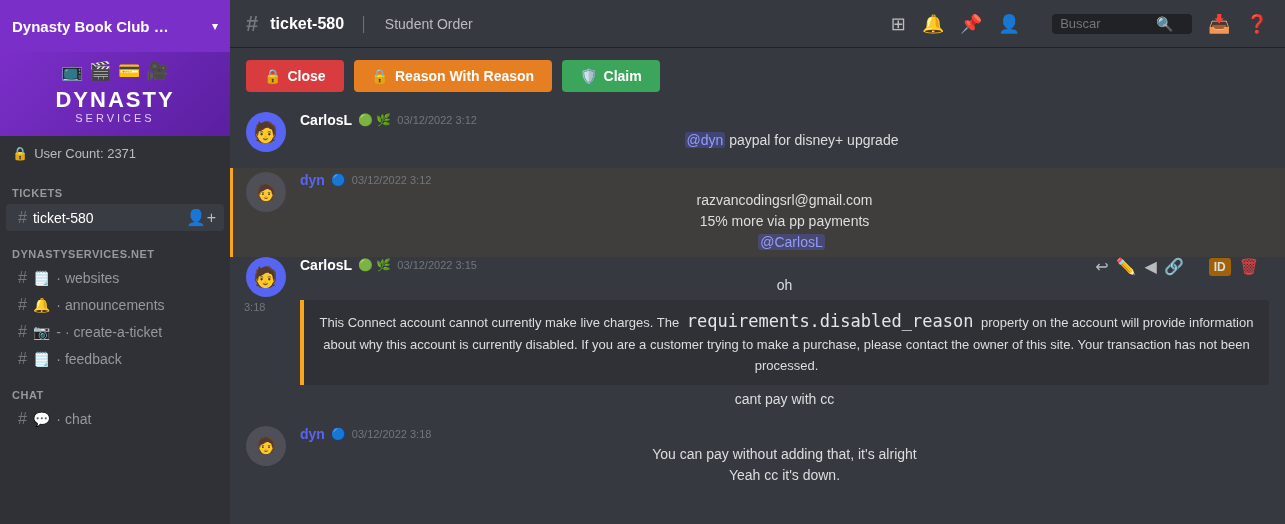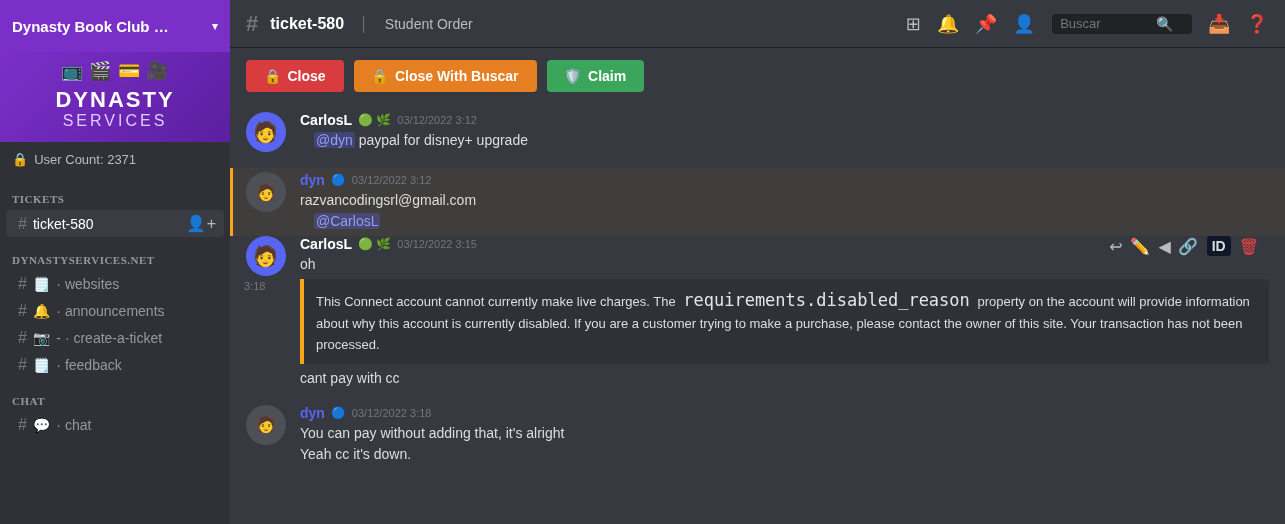--- a/index.html
+++ b/index.html
@@ -8,74 +8,74 @@
     
     #sidebar { width: 230px; background: #2f3136; display: flex; flex-direction: column; height: 100%; overflow: hidden; flex-shrink: 0; }
 
     #server-header { background: #7b2fc9; padding: 10px 12px; display: flex; align-items: center; justify-content: space-between; cursor: pointer; height: 52px; }
     #server-header-name { color: #fff; font-weight: 700; font-size: 15px; white-space: nowrap; overflow: hidden; text-overflow: ellipsis; max-width: 160px; }
     #server-header-chevron { color: #fff; font-size: 12px; }
 
     #server-banner { background: linear-gradient(135deg, #7b2fc9 0%, #5b1fa0 100%); padding: 8px 12px 12px; display: flex; flex-direction: column; align-items: center; }
     #server-banner-services { display: flex; gap: 6px; margin-bottom: 6px; font-size: 18px; }
     #server-banner-title { color: #fff; font-weight: 900; font-size: 22px; letter-spacing: 2px; line-height: 1.1; text-align: center; }
-    #server-banner-subtitle { color: #e0c9ff; font-size: 16px; letter-spacing: 3px; text-align: center; }
+    #server-banner-subtitle { color: #e0c9ff; font-size: 11px; letter-spacing: 3px; text-align: center; }
 
     #sidebar-meta { padding: 10px 12px; color: #b9bbbe; font-size: 13px; display: flex; align-items: center; gap: 6px; }
 
     #sidebar-channels { flex: 1; overflow-y: auto; padding-bottom: 10px; }
-    .channel-section-header { color: #96989d; font-size: 11px; font-weight: 700; text-transform: uppercase; padding: 16px 8px 4px 12px; letter-spacing: 0.5px; display: flex; align-items: center; font-family: Liberation Serif, serif; }
+    .channel-section-header { color: #96989d; font-size: 11px; font-weight: 700; text-transform: uppercase; padding: 16px 8px 4px 12px; letter-spacing: 0.5px; display: flex; align-items: center; }
     .channel-item { display: flex; align-items: center; padding: 4px 8px 4px 12px; border-radius: 4px; margin: 1px 6px; cursor: pointer; color: #96989d; font-size: 14px; }
     .channel-item.active { background: #393c43; color: #fff; }
     .channel-item .channel-hash { margin-right: 6px; font-size: 16px; color: #72767d; }
     .channel-item .channel-icon { margin-right: 6px; font-size: 14px; }
     .channel-item-name { flex: 1; }
     .channel-item-add { margin-left: auto; font-size: 16px; color: #b9bbbe; }
 
     
     #main { flex: 1; display: flex; flex-direction: column; background: #36393f; overflow: hidden; }
 
     #channel-header { height: 48px; background: #36393f; border-bottom: 1px solid #202225; display: flex; align-items: center; padding: 0 16px; gap: 12px; flex-shrink: 0; }
     #channel-header-hash { color: #72767d; font-size: 22px; font-weight: 700; }
     #channel-header-name { color: #fff; font-weight: 700; font-size: 16px; }
     #channel-header-divider { color: #72767d; margin: 0 4px; }
     #channel-header-topic { color: #b9bbbe; font-size: 14px; }
     #channel-header-icons { margin-left: auto; display: flex; align-items: center; gap: 16px; }
     .header-icon { color: #b9bbbe; font-size: 18px; cursor: pointer; }
-    #search-bar { background: #202225; border-radius: 4px; display: flex; align-items: center; padding: 2px 8px; gap: 6px; width: 140px; }
+    #search-bar { background: #202225; border-radius: 4px; display: flex; align-items: center; padding: 2px 8px; gap: 6px; width: 140px; margin-left: 15px; }
     #search-bar input { background: transparent; border: none; outline: none; color: #b9bbbe; font-size: 13px; width: 90px; }
     #search-bar input::placeholder { color: #72767d; }
 
     
     #action-buttons { padding: 12px 16px; display: flex; gap: 10px; flex-shrink: 0; }
     .btn { padding: 8px 18px; border-radius: 4px; font-weight: 700; font-size: 14px; cursor: pointer; border: none; display: flex; align-items: center; gap: 6px; }
     .btn-red { background: #d83c3e; color: #fff; }
     .btn-orange { background: #e67e22; color: #fff; }
     .btn-green { background: #3ba55c; color: #fff; }
 
     
     #messages { flex: 1; overflow-y: auto; padding: 8px 16px; }
     .message-group { display: flex; gap: 14px; margin-bottom: 16px; position: relative; }
     .avatar-img { width: 40px; height: 40px; border-radius: 50%; background: #4e4f57; display: flex; align-items: center; justify-content: center; font-size: 20px; }
-    .message-content { flex: 1; }
+    .message-content { flex: 1; text-align: center; }
     .message-header { display: flex; align-items: center; gap: 6px; margin-bottom: 2px; }
     .message-author { font-weight: 700; color: #fff; font-size: 14px; }
     .message-author.blue { color: #5865f2; }
     .author-badge { font-size: 12px; }
     .message-timestamp { color: #72767d; font-size: 11px; }
     .message-text { color: #dcddde; font-size: 14px; line-height: 1.5; }
     .mention { background: rgba(88, 101, 242, 0.3); color: #959cf7; border-radius: 3px; padding: 0 2px; font-weight: 500; margin-left: 14px; }
     code.inline { background: #2f3136; border-radius: 3px; padding: 1px 4px; font-family: monospace; font-size: 17px; color: #e3e5e8; }
     .error-block { background: #2f3136; border-left: 4px solid #faa61a; padding: 8px 12px; border-radius: 0 4px 4px 0; margin: 4px 0; font-size: 13px; line-height: 1.6; color: #dcddde; }
     .message-row-highlight { background: rgba(250, 166, 26, 0.05); margin: 0 -16px; padding: 4px 16px; }
     .time-marker { color: #72767d; font-size: 11px; position: absolute; left: -2px; top: 44px; }
     .message-actions { position: absolute; right: 10px; top: 0; display: flex; gap: 8px; align-items: center; }
     .msg-action-icon { color: #b9bbbe; font-size: 16px; cursor: pointer; }
     .msg-action-icon.red { color: #ed4245; }
-    .id-badge { background: #0f172a; color: #dcddde; font-size: 14px; font-weight: 700; border-radius: 3px; padding: 2px 5px; cursor: pointer; }
+    .id-badge { background: #a16207; color: #dcddde; font-size: 12px; font-weight: 700; border-radius: 3px; padding: 2px 5px; cursor: pointer; margin-left: 16px; }
 
     ::-webkit-scrollbar { width: 8px; }
     ::-webkit-scrollbar-track { background: transparent; }
     ::-webkit-scrollbar-thumb { background: #202225; border-radius: 4px; }
   </style>
 </head>
 <body>
 
 <div id="sidebar">
 
@@ -160,21 +160,21 @@
     </div>
   </div>
 
   <div id="action-buttons">
     <button class="btn btn-red">
       <span>🔒</span>
       <span>Close</span>
     </button>
     <button class="btn btn-orange">
       <span>🔒</span>
-      <span>Close With Buscar</span>
+      <span>Reason With Reason</span>
     </button>
     <button class="btn btn-green">
       <span>🛡️</span>
       <span>Claim</span>
     </button>
   </div>
 
   <div id="messages">
 
     <div class="message-group">
@@ -193,20 +193,21 @@
 
     <div class="message-group message-row-highlight" style="border-left: 3px solid #faa61a; margin-left:-16px; padding-left:13px;">
       <div class="avatar-img" style="background:#4e4f57; font-size:16px;">🧑</div>
       <div class="message-content">
         <div class="message-header">
           <span class="message-author blue">dyn</span>
           <span class="author-badge">🔵</span>
           <span class="message-timestamp">03/12/2022 3:12</span>
         </div>
         <div class="message-text">razvancodingsrl@gmail.com</div>
+        <div class="message-text">15% more via pp payments</div>
         <div class="message-text">
           <span class="mention">@CarlosL</span>
         </div>
       </div>
     </div>
 
     <div class="message-group" style="position:relative;">
       <div class="avatar-img" style="background:#5865f2;">🧑</div>
       <div class="message-content">
         <div class="message-header">

